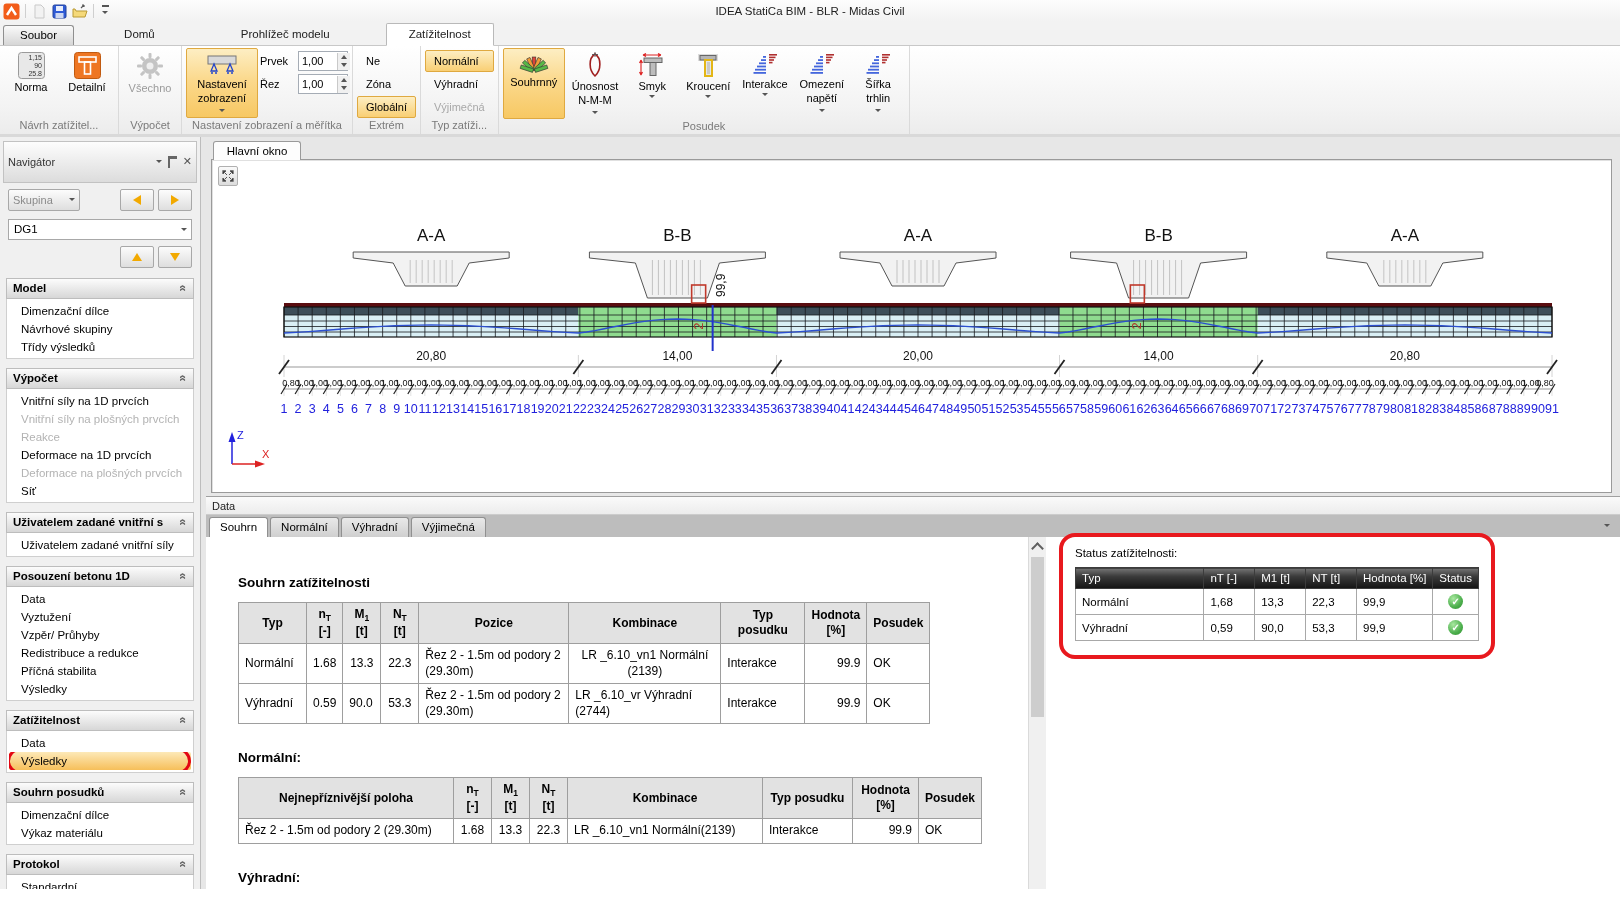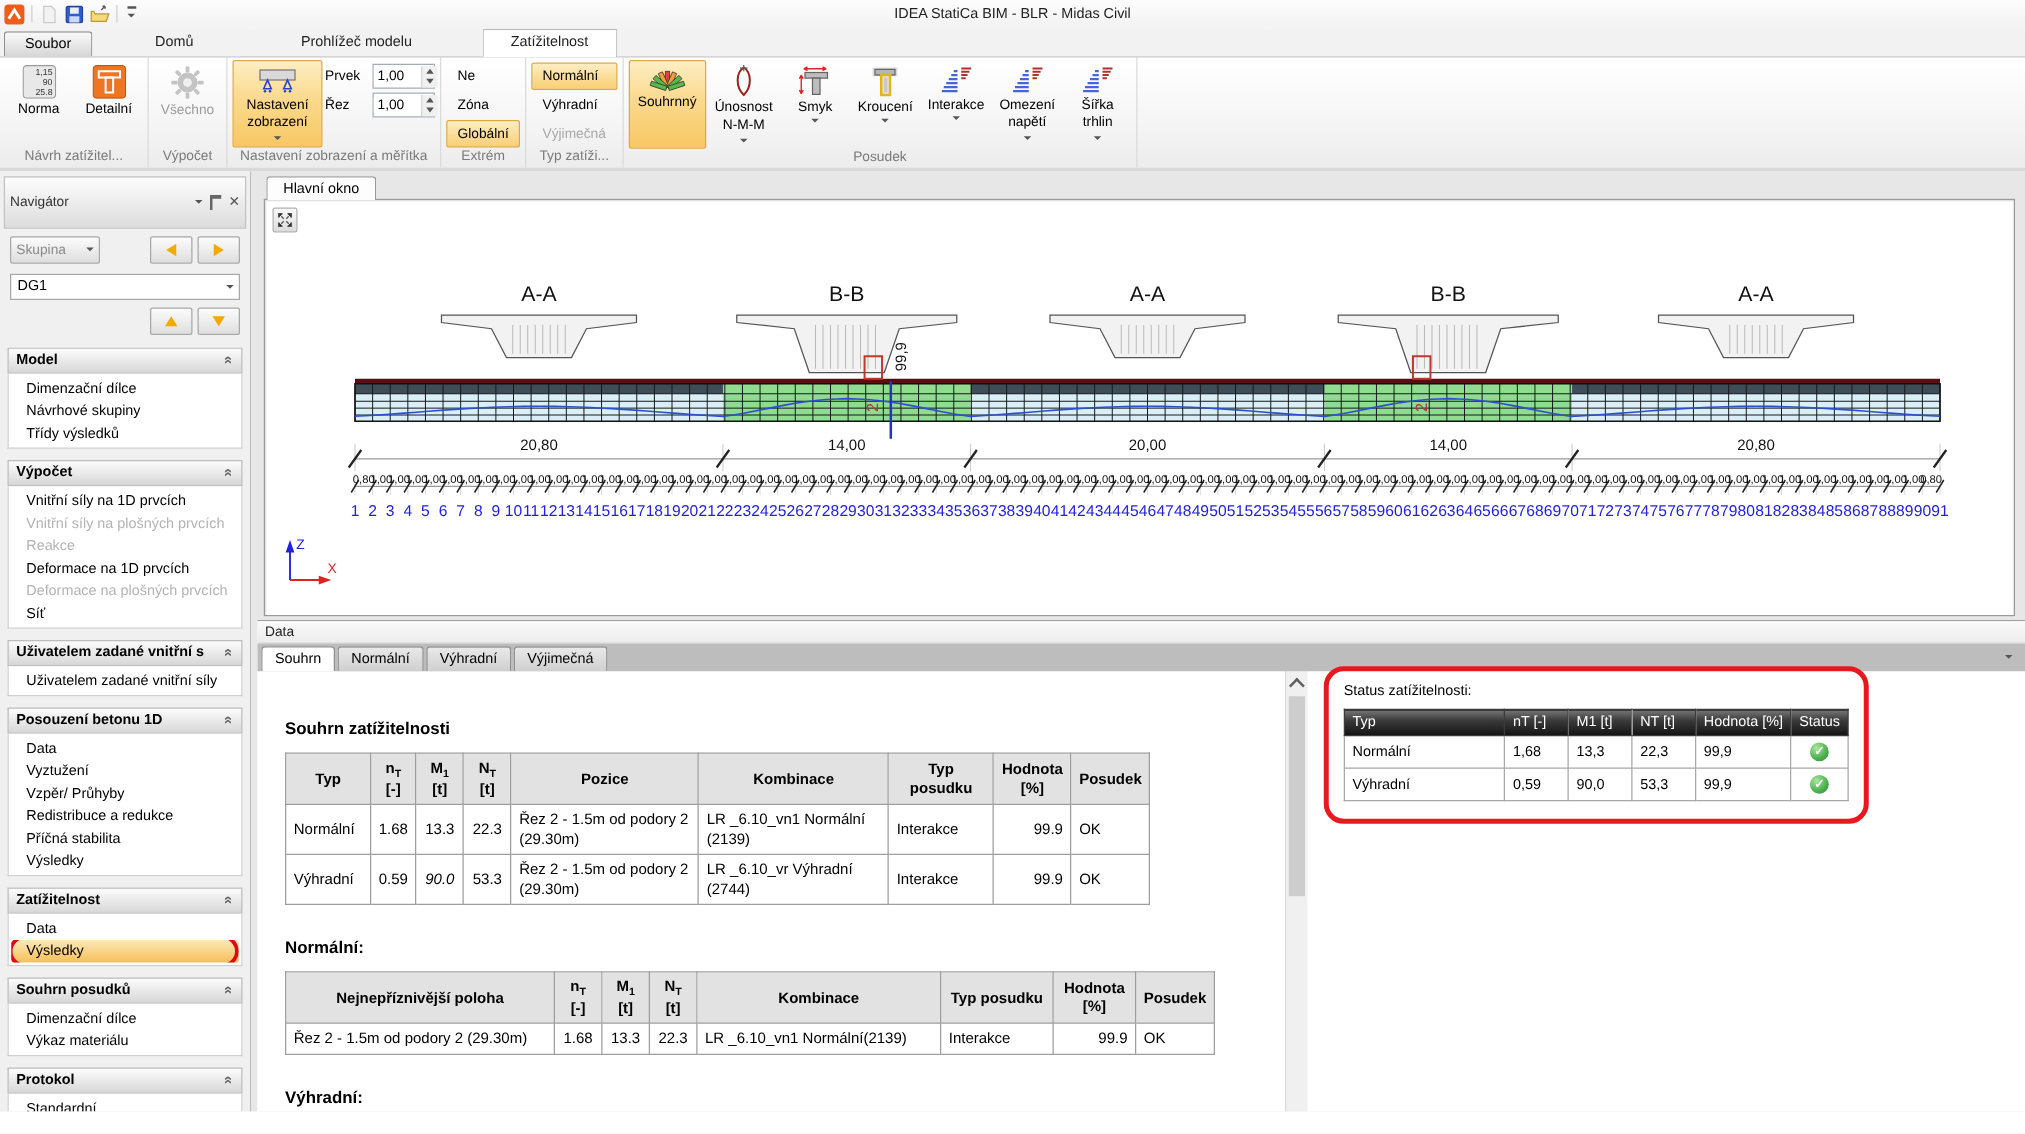--- a/index.html
+++ b/index.html
@@ -100,21 +100,21 @@
   .datapanel{margin:3px 0 0 5px;flex:1;display:flex;flex-direction:column;border-top:1px solid #a0a0a0;background:#fff;min-height:0}
   .dp-header{height:17px;background:linear-gradient(#fafafa,#ececec);border-bottom:1px solid #cccccc;
              font-size:11px;display:flex;align-items:center;padding-left:6px;color:#222}
   .dp-tabs{height:22px;background:#bdbdbd;display:flex;align-items:flex-end;padding-left:3px;position:relative}
   .dp-tab{font-size:11.5px;padding:3px 10px 4px;margin-right:2px;background:linear-gradient(#e9e9e9,#cfcfcf);
           border:1px solid #909090;border-bottom:none;border-radius:3px 3px 0 0}
   .dp-tab.active{background:#fff;position:relative;z-index:2}
   .dp-caret{position:absolute;right:10px;top:6px}
   .dp-body{flex:1;display:flex;min-height:0;background:#fff}
   .dp-scrollregion{width:840px;display:flex;min-height:0}
-  .dp-content{flex:1;padding:26px 6px 0 22px;overflow:hidden}
+  .dp-content{flex:1;padding:26px 6px 0 32px;overflow:hidden}
   .dp-heading{font-weight:bold;font-size:13.5px;margin:14px 0 12px}
   .dp-heading.first{margin-top:12px}
   .dtable{border-collapse:collapse;font-size:12px;table-layout:fixed;margin-bottom:26px}
   .dtable th,.dtable td{border:1px solid #9e9e9e;padding:4px 6px;vertical-align:middle;overflow:hidden}
   .dtable th{background:#e2e2e2;font-weight:bold;text-align:center;line-height:1.25}
   .dtable td{background:#fff;line-height:1.3}
   .vscroll{width:17px;background:#f0f0f0;border-left:1px solid #dadada;display:flex;flex-direction:column;align-items:center}
   .vs-btn{width:17px;height:18px;display:flex;align-items:center;justify-content:center}
   .vs-chev{width:7px;height:7px;border-left:2.5px solid #606060;border-top:2.5px solid #606060;transform:rotate(45deg);margin-top:4px}
   .vs-thumb{width:13px;height:160px;background:#cdcdcd;margin-top:2px}
@@ -1118,29 +1118,29 @@
                       <th>Posudek</th>
                     </tr>
                   </thead>
                   <tbody>
                     <tr>
                       <td style="text-align: left;">Normální</td>
                       <td style="text-align: center;">1.68</td>
                       <td style="text-align: center;">13.3</td>
                       <td style="text-align: center;">22.3</td>
                       <td style="text-align: left;">Řez 2 - 1.5m od podory 2 (29.30m)</td>
-                      <td style="text-align: left; margin-left: 48px;">LR _6.10_vn1 Normální (2139)</td>
+                      <td style="text-align: center; margin-left: 48px;">LR _6.10_vn1 Normální (2139)</td>
                       <td style="text-align: left;">Interakce</td>
                       <td style="text-align: right;">99.9</td>
                       <td style="text-align: left;">OK</td>
                     </tr>
                     <tr>
                       <td style="text-align: left;">Výhradní</td>
                       <td style="text-align: center;">0.59</td>
-                      <td style="text-align: center; font-style: italic;">90.0</td>
+                      <td style="">90.0</td>
                       <td style="text-align: center;">53.3</td>
                       <td style="text-align: left;">Řez 2 - 1.5m od podory 2 (29.30m)</td>
                       <td style="text-align: left;">LR _6.10_vr Výhradní (2744)</td>
                       <td style="text-align: left;">Interakce</td>
                       <td style="text-align: right;">99.9</td>
                       <td style="text-align: left;">OK</td>
                     </tr>
                   </tbody>
               </table>
               <div id="dp-sections">

